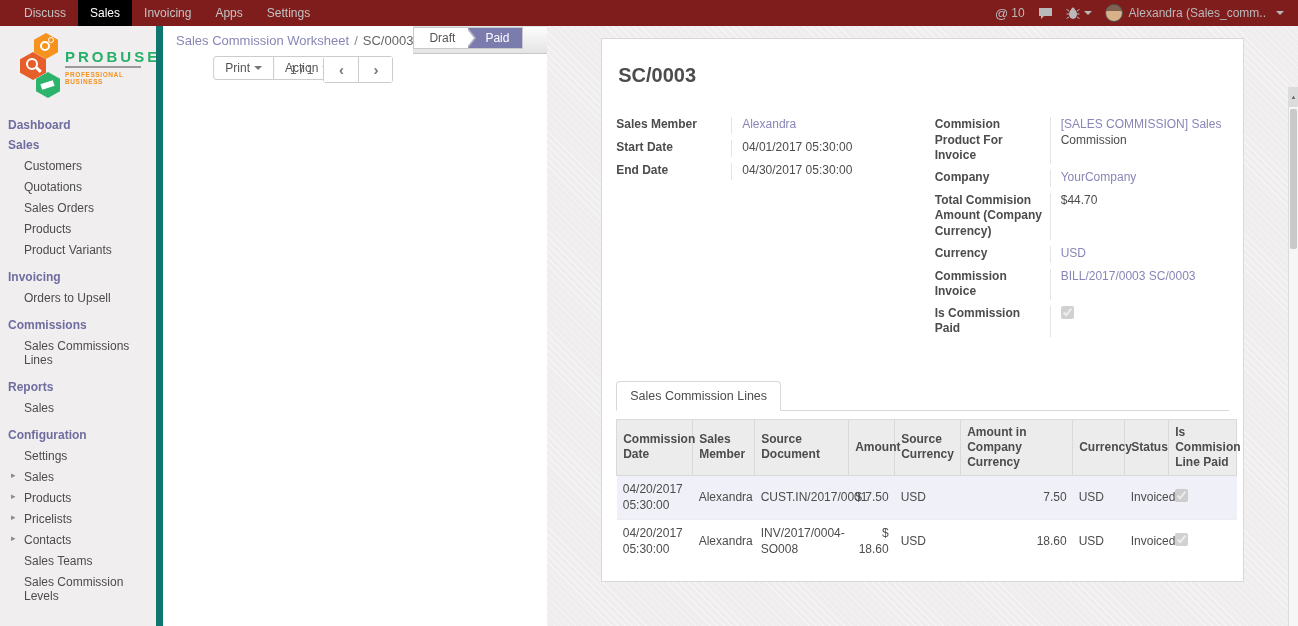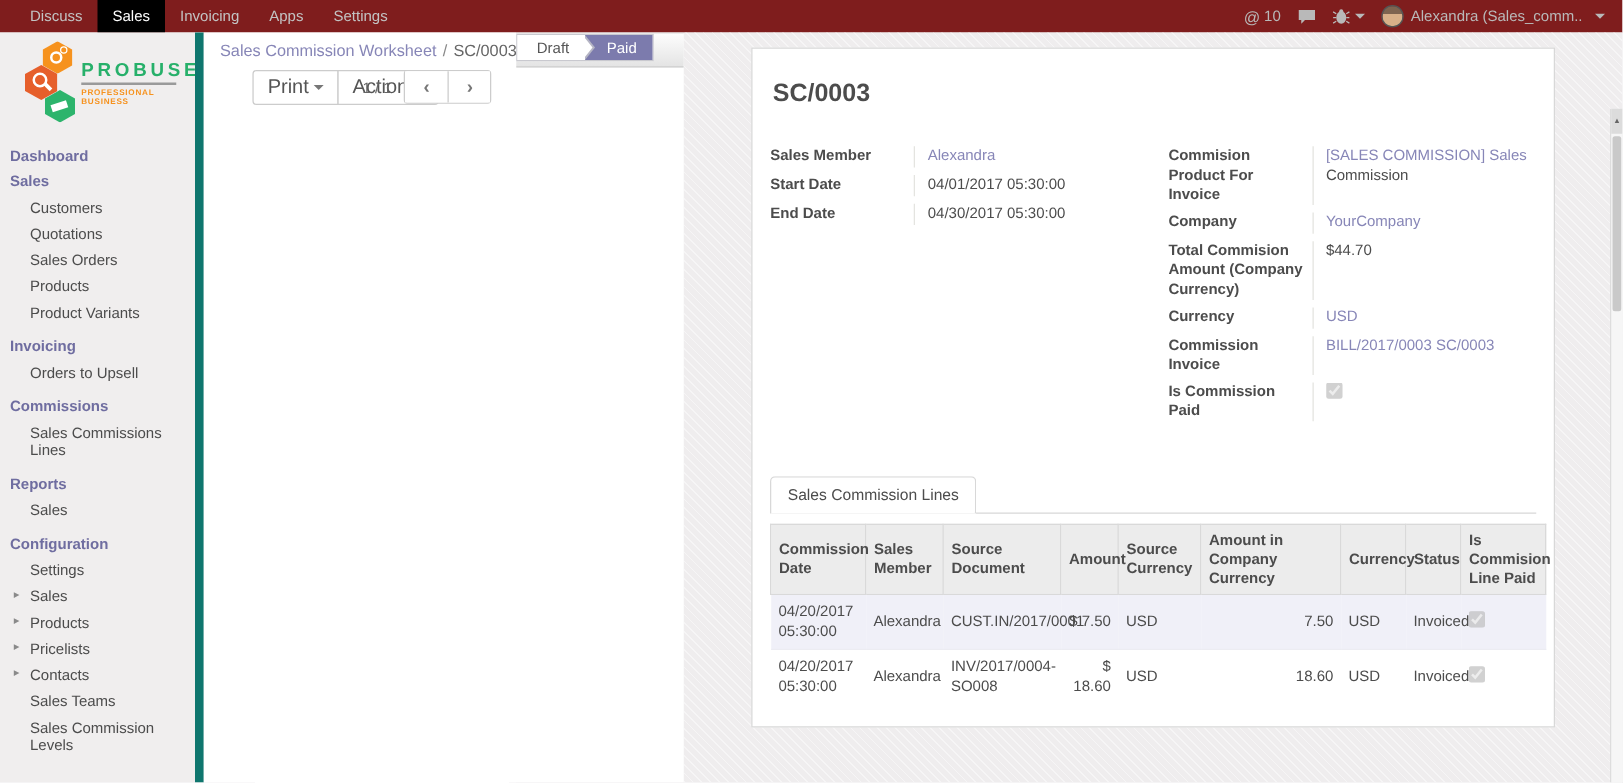--- a/index.html
+++ b/index.html
@@ -46,21 +46,21 @@
   .side-item .tri { position:absolute; left:11px; top:4px; font-size:9px; color:#8a8a8a; }
 
   
   .content-header { background:#fff; }
   .breadcrumb-row { height:28px; display:flex; align-items:center; padding-left:13px; font-size:13px; }
   .bc-link { color:#8786b7; cursor:pointer; }
   .bc-sep { color:#888; margin:0 5px; }
   .bc-current { color:#666; }
   .button-row { height:33px; position:relative; }
   .btn-group { position:absolute; left:50%; transform:translateX(-58%); top:2px; display:flex; }
-  .btn { border:1px solid #ccc; background:#fff; color:#555; font-size:16px; font-family:inherit; padding:4px 11px; cursor:pointer; display:flex; align-items:center; }
+  .btn { border:1px solid #ccc; background:#fff; color:#555; font-size:12px; font-family:inherit; padding:4px 11px; cursor:pointer; display:flex; align-items:center; }
   .btn .caret { border-top-color:#777; }
   .btn:first-child { border-radius:3px 0 0 3px; }
   .btn:last-child { border-radius:0 3px 3px 0; margin-left:-1px;justify-content:center; }
   .pager { position:absolute; right:20px; top:2px; display:flex; align-items:center; gap:10px; }
   .pager-text { color:#666; font-size:12px; }
   .pager-btns { display:flex; border:1px solid #ccc; border-radius:3px; background:#fff; }
   .pager-btn { width:34px; height:25px; background:#fff; border:none; color:#777; font-size:15px; font-weight:bold; cursor:pointer; line-height:23px; }
   .pager-btn:last-child { border-left:1px solid #ccc; }
 
   

